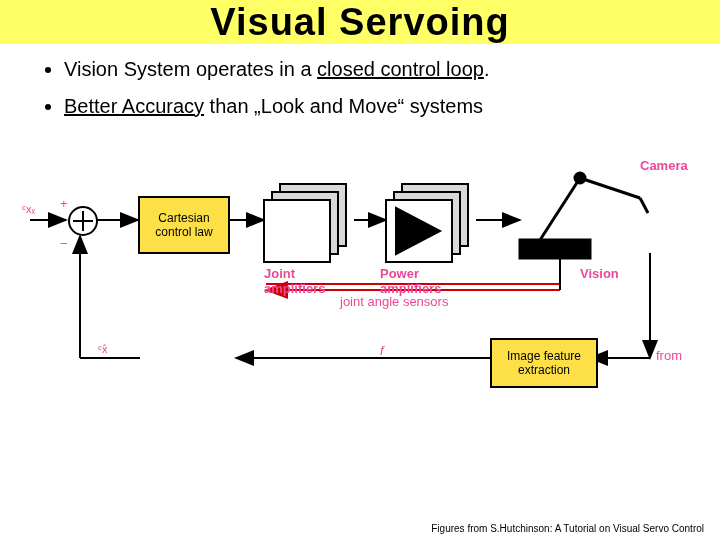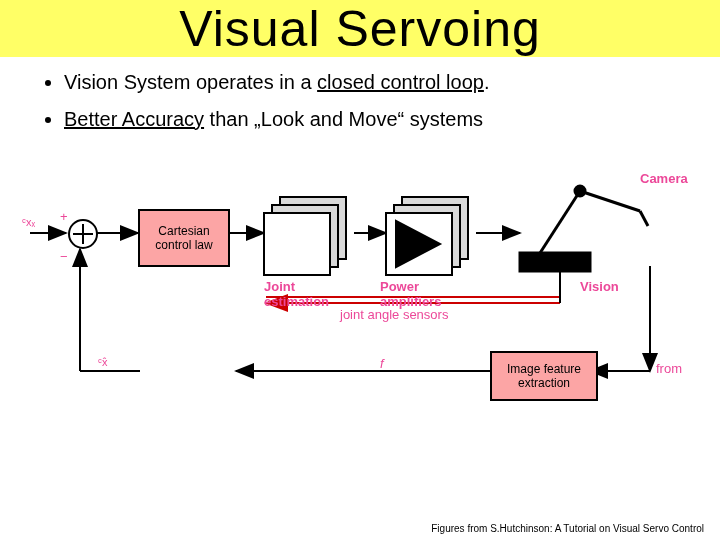--- a/index.html
+++ b/index.html
@@ -1,23 +1,23 @@
 <!DOCTYPE html>
 <html><head>
 <meta charset="utf-8">
 <style>
 html,body{margin:0;padding:0;width:720px;height:540px;font-family:Arial,Helvetica,sans-serif;background:#fff;color:#000}
 .title-band{background:#ffff66;padding:2px 0 0;text-align:center}
-.title{font-size:50px;font-weight:normal;letter-spacing:1px;margin:0;line-height:1.1}
+.title{font-size:38px;font-weight:bold;letter-spacing:1px;margin:0;line-height:1.1}
 .bullets{margin:8px 0 0 24px;font-size:20px}
 .bullets li{margin:14px 0;list-style:disc}
 .underline{text-decoration:underline}
 .diagram{position:relative;width:680px;height:300px;margin:30px auto 0}
 .diagram .lbl{position:absolute;font-size:13px;color:#ec4899}
-.box{position:absolute;border:2px solid #000;background:#fca5a5;text-align:center;font-size:12px;display:flex;align-items:center;justify-content:center;padding:2px}
+.box{position:absolute;border:2px solid #000;background:#fde047;text-align:center;font-size:12px;display:flex;align-items:center;justify-content:center;padding:2px}
 .cites{position:absolute;bottom:6px;right:16px;font-size:10px}
 .sumnode{position:absolute;width:26px;height:26px;border:2px solid #000;border-radius:50%}
 .sumnode::before,.sumnode::after{content:"";position:absolute;background:#000}
 .sumnode::before{left:50%;top:3px;width:2px;height:20px;margin-left:-1px}
 .sumnode::after{top:50%;left:3px;height:2px;width:20px;margin-top:-1px}
 svg{position:absolute;left:0;top:0}
 </style>
 </head>
 <body>
 
@@ -90,21 +90,21 @@
     </g>
   </svg>
 
   <div class="sumnode" style="left:48px;top:58px"></div>
   <span class="lbl" style="left:2px;top:55px;font-size:11px">ᶜxₓ</span>
   <span class="lbl" style="left:40px;top:48px">+</span>
   <span class="lbl" style="left:40px;top:88px">−</span>
 
   <div class="box" style="left:118px;top:48px;width:84px;height:50px">Cartesian control law</div>
 
-  <span class="lbl" style="left:244px;top:118px;width:90px;font-weight:bold">Joint estimation</span>
+  <span class="lbl" style="left:244px;top:118px;width:90px;font-weight:bold">Joint amplifiers</span>
   <span class="lbl" style="left:360px;top:118px;width:100px;font-weight:bold">Power amplifiers</span>
   <span class="lbl" style="left:560px;top:118px;font-weight:bold">Vision</span>
   <span class="lbl" style="left:620px;top:10px;font-weight:bold">Camera</span>
   <span class="lbl" style="left:320px;top:146px">joint angle sensors</span>
 
   <div class="box" style="left:470px;top:190px;width:100px;height:42px">Image feature extraction</div>
 
   <span class="lbl" style="left:78px;top:195px;font-size:11px">ᶜx̂</span>
   <span class="lbl" style="left:360px;top:195px;font-style:italic">f</span>
   <span class="lbl" style="left:636px;top:200px">from</span>

